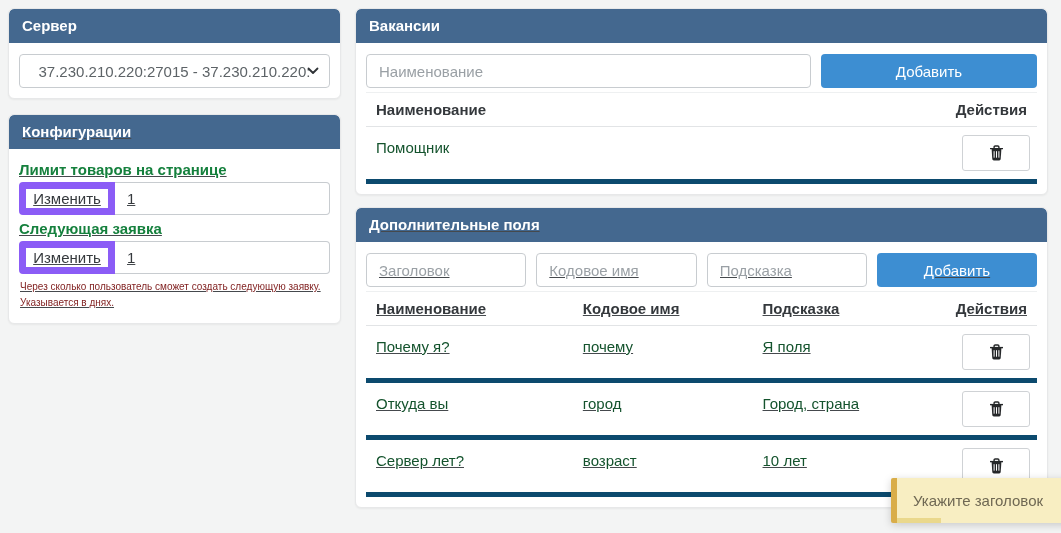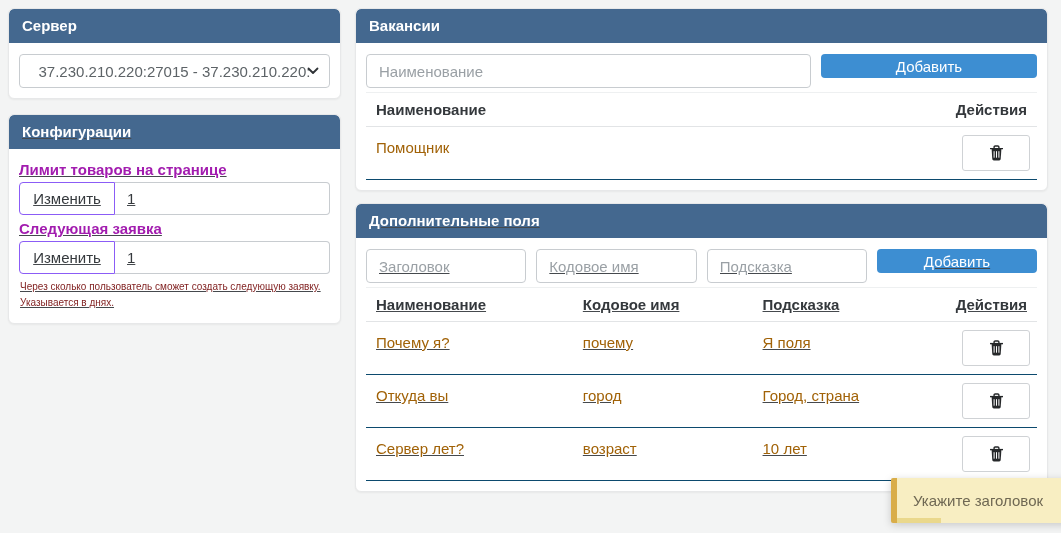--- a/index.html
+++ b/index.html
@@ -32,61 +32,61 @@
   
   .select{
     height:34px;border:1px solid #c8ccd0;border-radius:4px;background:#fff;
     display:flex;align-items:center;justify-content:center;position:relative;
     color:#5d6367;cursor:pointer;box-sizing:border-box;
   }
   .select .sel-value{max-width:272px;white-space:nowrap;overflow:hidden;}
   .select .chev{position:absolute;right:10px;top:12px;line-height:0;}
 
   
-  .field-label{font-weight:700;color:#a21caf;margin:1px 0 4px;font-size:15px;}
+  .field-label{font-weight:700;color:#15803d;margin:1px 0 4px;font-size:15px;}
   .input-group{display:flex;height:33px;margin-bottom:5px;}
   .input-group .prepend{
-    width:96px;flex:none;background:#fff;border:1px solid #8b5cf6;
+    width:96px;flex:none;background:#fff;border:7px solid #8b5cf6;
     border-radius:4px 0 0 4px;font-size:15px;color:#35393d;cursor:pointer;
     font-family:"Liberation Sans", sans-serif;
   }
   .input-group input{
     flex:1;min-width:0;border:1px solid #c8ccd0;border-left:none;
     border-radius:0 4px 4px 0;padding:0 12px;font-size:15px;color:#35393d;
     font-family:"Liberation Sans", sans-serif;outline:none;
   }
   .help{color:#7f1d1d;font-size:10px;line-height:1.6;margin:5px 1px 2px;}
 
   
   .add-row{display:flex;gap:10px;margin-bottom:4px;}
   .add-row input{
     flex:1;min-width:0;height:34px;border:1px solid #c8ccd0;border-radius:4px;
     padding:0 12px;font-size:15px;color:#35393d;box-sizing:border-box;
     font-family:"Liberation Sans", sans-serif;outline:none;
   }
   .add-row input::placeholder{color:#9aa0a5;}
   .input-group input::placeholder{color:#9aa0a5;}
   .btn-primary{
-    height:24px;flex:none;background:#3d8ed2;color:#fff;border:none;
+    height:34px;flex:none;background:#3d8ed2;color:#fff;border:none;
     border-radius:4px;font-size:15px;cursor:pointer;
     font-family:"Liberation Sans", sans-serif;
   }
   .btn-w216{width:216px;}
   .btn-w160{width:160px;}
 
   
   table{width:100%;border-collapse:collapse;font-size:15px;}
   thead th{
     text-align:left;font-weight:700;color:#34383c;padding:8px 10px;
     border-top:1px solid #eef0f1;border-bottom:1px solid #e2e4e6;
   }
   th.actions, td.actions{text-align:center;}
   tbody td{
-    padding:12px 10px;border-bottom:1px solid #0c4a6e;vertical-align:top;
-    color:#a16207;
+    padding:12px 10px;border-bottom:5px solid #0c4a6e;vertical-align:top;
+    color:#14532d;
   }
   tbody td.actions{padding:8px 0 8px 10px;}
   .trash-btn{
     width:68px;height:36px;background:#fff;border:1px solid #cfd2d5;
     border-radius:3px;display:inline-flex;align-items:center;justify-content:center;
     cursor:pointer;
   }
   .trash-btn svg{display:block;}
 
   

